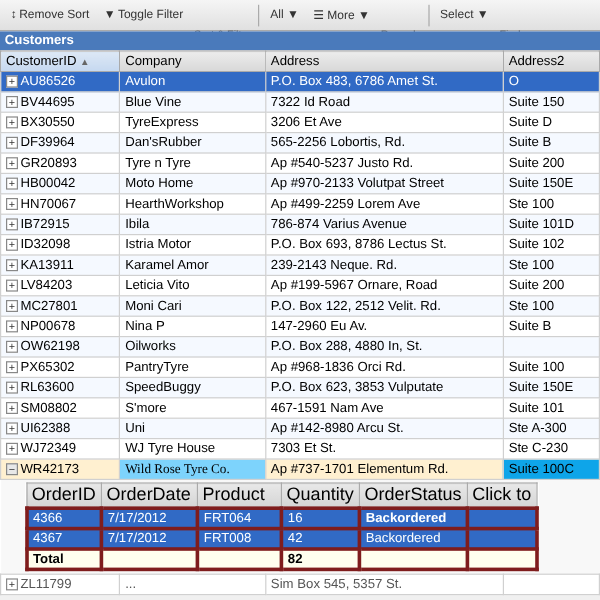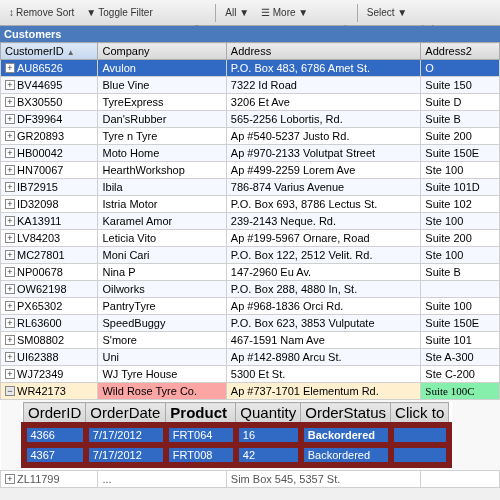--- a/index.html
+++ b/index.html
@@ -142,38 +142,38 @@
     }
 
     .sub-table th {
       background: linear-gradient(to bottom, #e8e8e8, #d5d5d5);
       border: 1px solid #aaa;
       padding: 1px 4px;
       font-size: 15px;
     }
 
     .sub-table td {
-      border: 6px solid #7f1d1d;
+      border: 3px solid #7f1d1d;
       padding: 1px 4px;
       font-size: 11px;
     }
 
     .sub-table tr.selected td {
       background: #316AC5;
       color: white;
     }
 
     .status-backordered {
       color: #cc0000;
       font-weight: bold;
     }
 
     .col-orderid { width: 60px; }
     .col-orderdate { width: 80px; }
-    .col-product { width: 70px; font-weight: bold; }
+    .col-product { width: 70px; }
     .col-quantity { width: 55px; }
     .col-orderstatus { width: 80px; }
     .col-clickto { width: 40px; }
 
     .total-row td {
       font-weight: bold;
       background: #ffffee;
     }
 
     .partial-row td {
@@ -459,34 +459,34 @@
         </tr>
 
         <tr class="odd">
           <td>
             <div class="row-expander">
               <span class="expand-btn">+</span>
               <span>WJ72349</span>
             </div>
           </td>
           <td>WJ Tyre House</td>
-          <td>5300 Et St.</td>
-          <td>Ste C-200</td>
+          <td>7303 Et St.</td>
+          <td>Ste C-230</td>
         </tr>
 
         <tr class="even" style="background:#fff0e0;">
           <td style="background:#fff0d0;">
             <div class="row-expander">
               <span class="expand-btn" style="background:#e8e8e8;">−</span>
               <span>WR42173</span>
             </div>
           </td>
-          <td style="background:#fca5a5;">Wild Rose Tyre Co.</td>
+          <td style="background:#7dd3fc;font-family:Liberation Serif, serif;">Wild Rose Tyre Co.</td>
           <td style="background:#fff0d0;">Ap #737-1701 Elementum Rd.</td>
-          <td style="background:#86efac;font-family:Liberation Serif, serif;">Suite 100C</td>
+          <td style="background:#0ea5e9;">Suite 100C</td>
         </tr>
 
         <tr>
           <td colspan="4" style="padding:0; border:none; background:#f5f5f5;">
             <div class="sub-table-wrapper">
               <table class="sub-table">
                 <thead>
                   <tr>
                     <th class="col-orderid">
                       <span>OrderID</span>
@@ -526,20 +526,28 @@
                     <td>7/17/2012</td>
                     <td>FRT008</td>
                     <td>42</td>
                     <td>
                       <span style="color:inherit;">Backordered</span>
                     </td>
                     <td></td>
                   </tr>
 
 
+                  <tr class="total-row">
+                    <td>Total</td>
+                    <td></td>
+                    <td></td>
+                    <td>82</td>
+                    <td></td>
+                    <td></td>
+                  </tr>
                 </tbody>
               </table>
             </div>
           </td>
         </tr>
 
         <tr class="partial-row">
           <td>
             <div class="row-expander">
               <span class="expand-btn">+</span>

